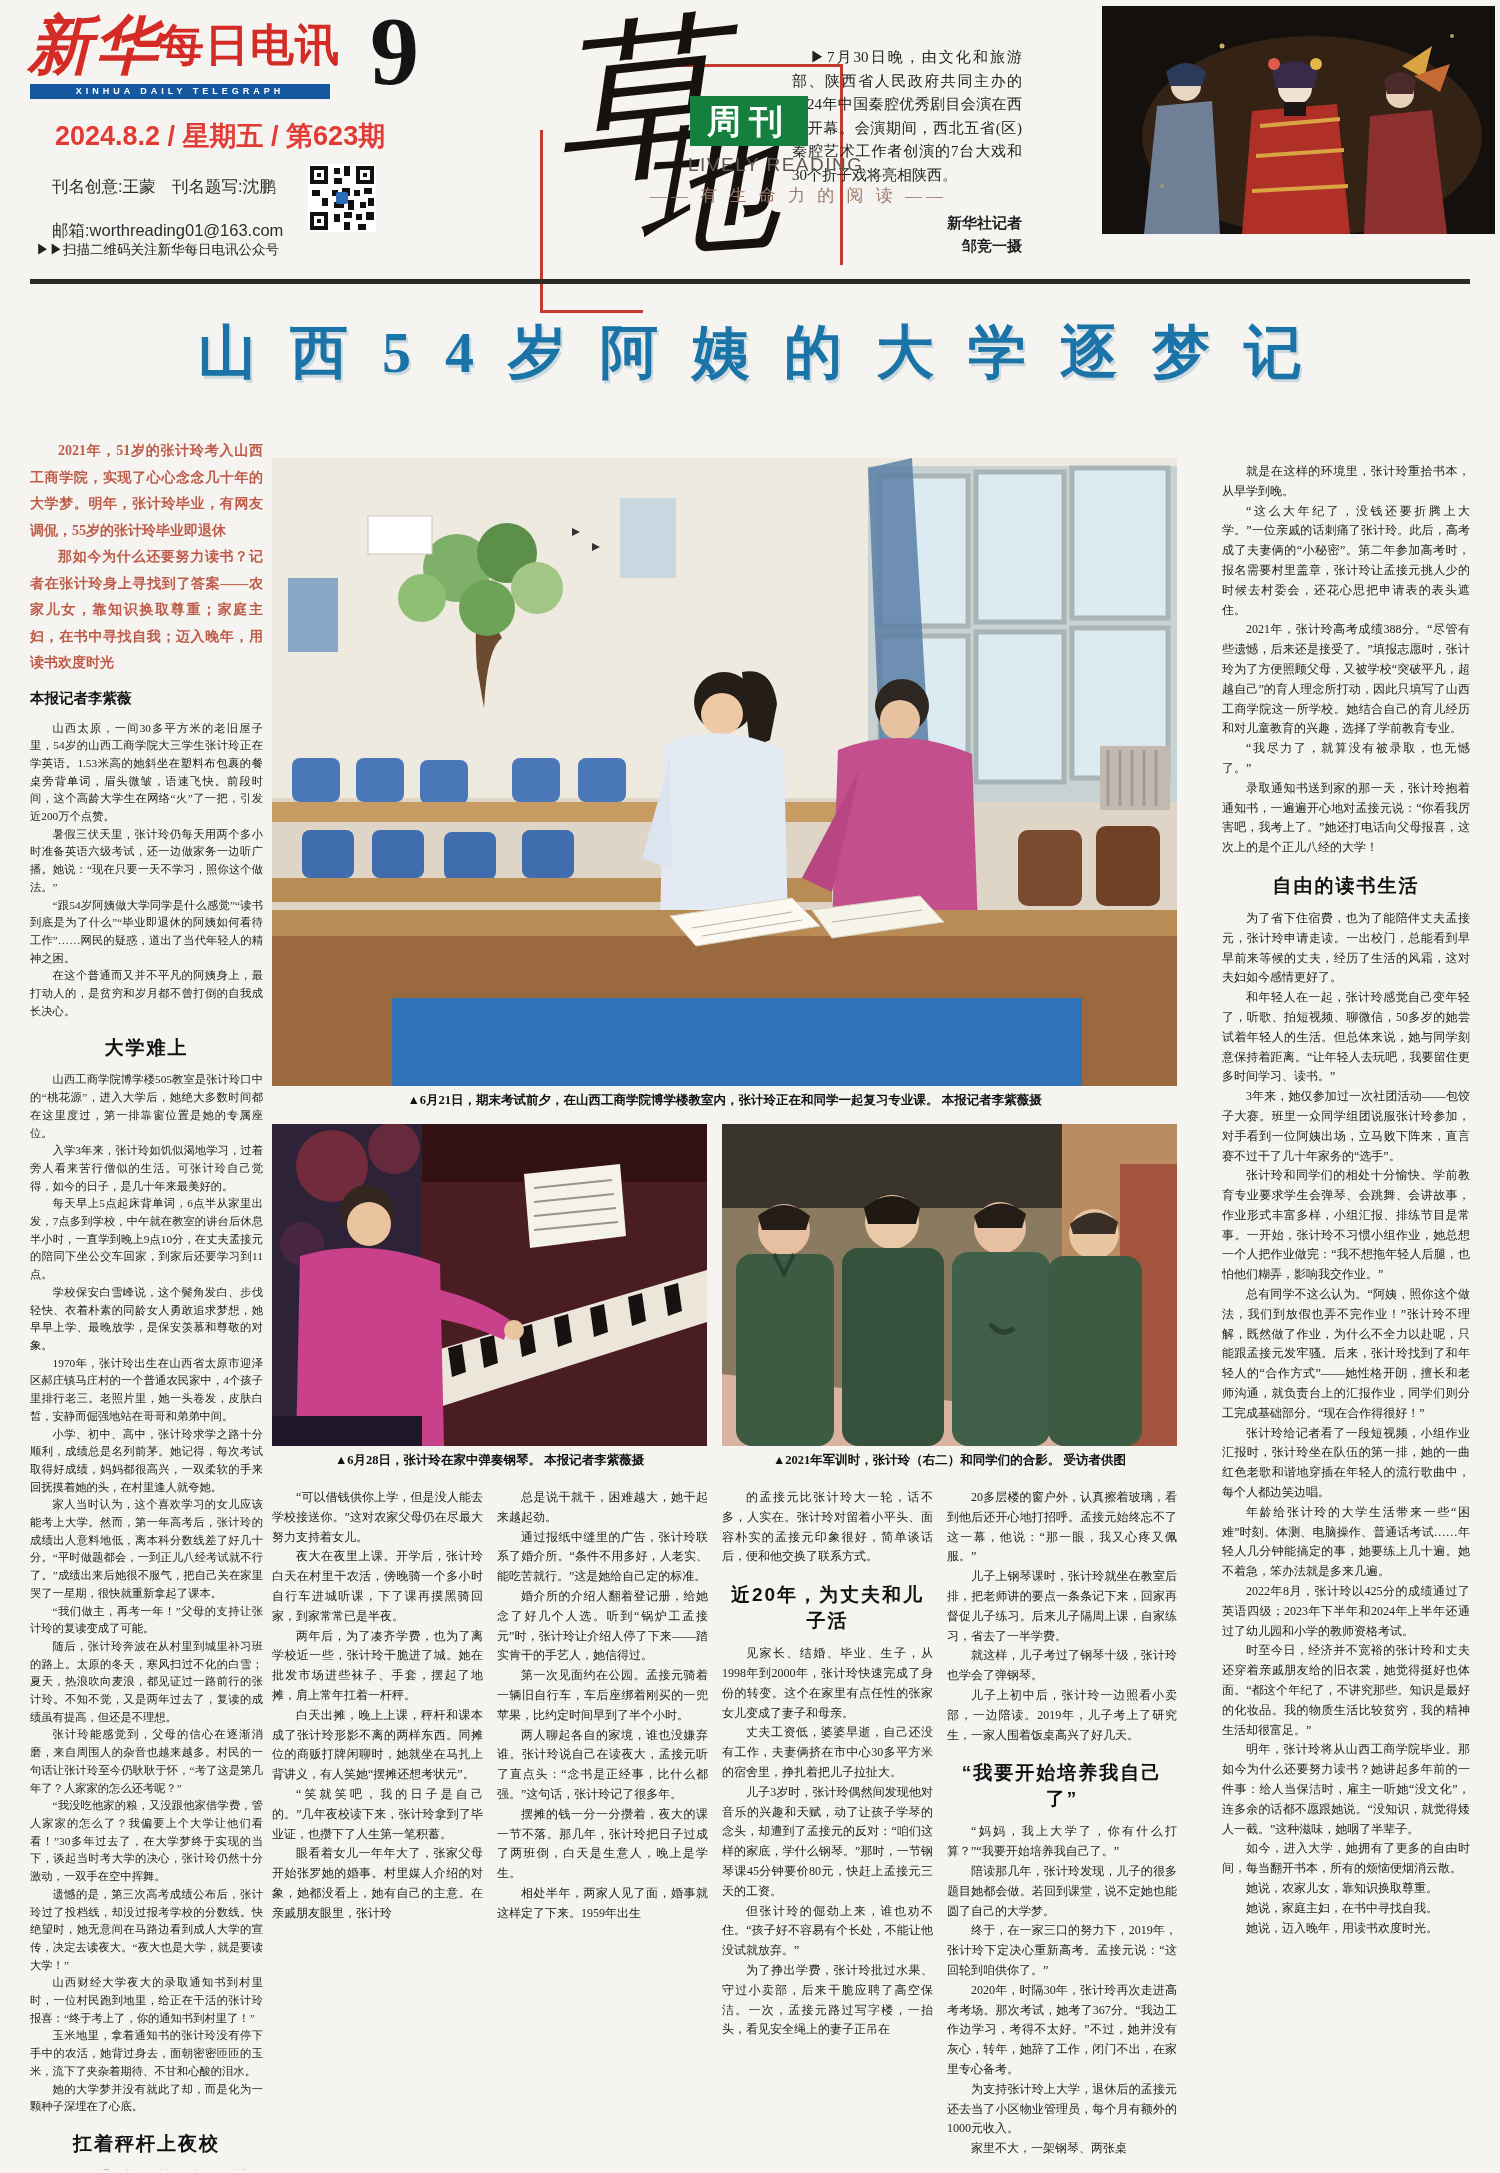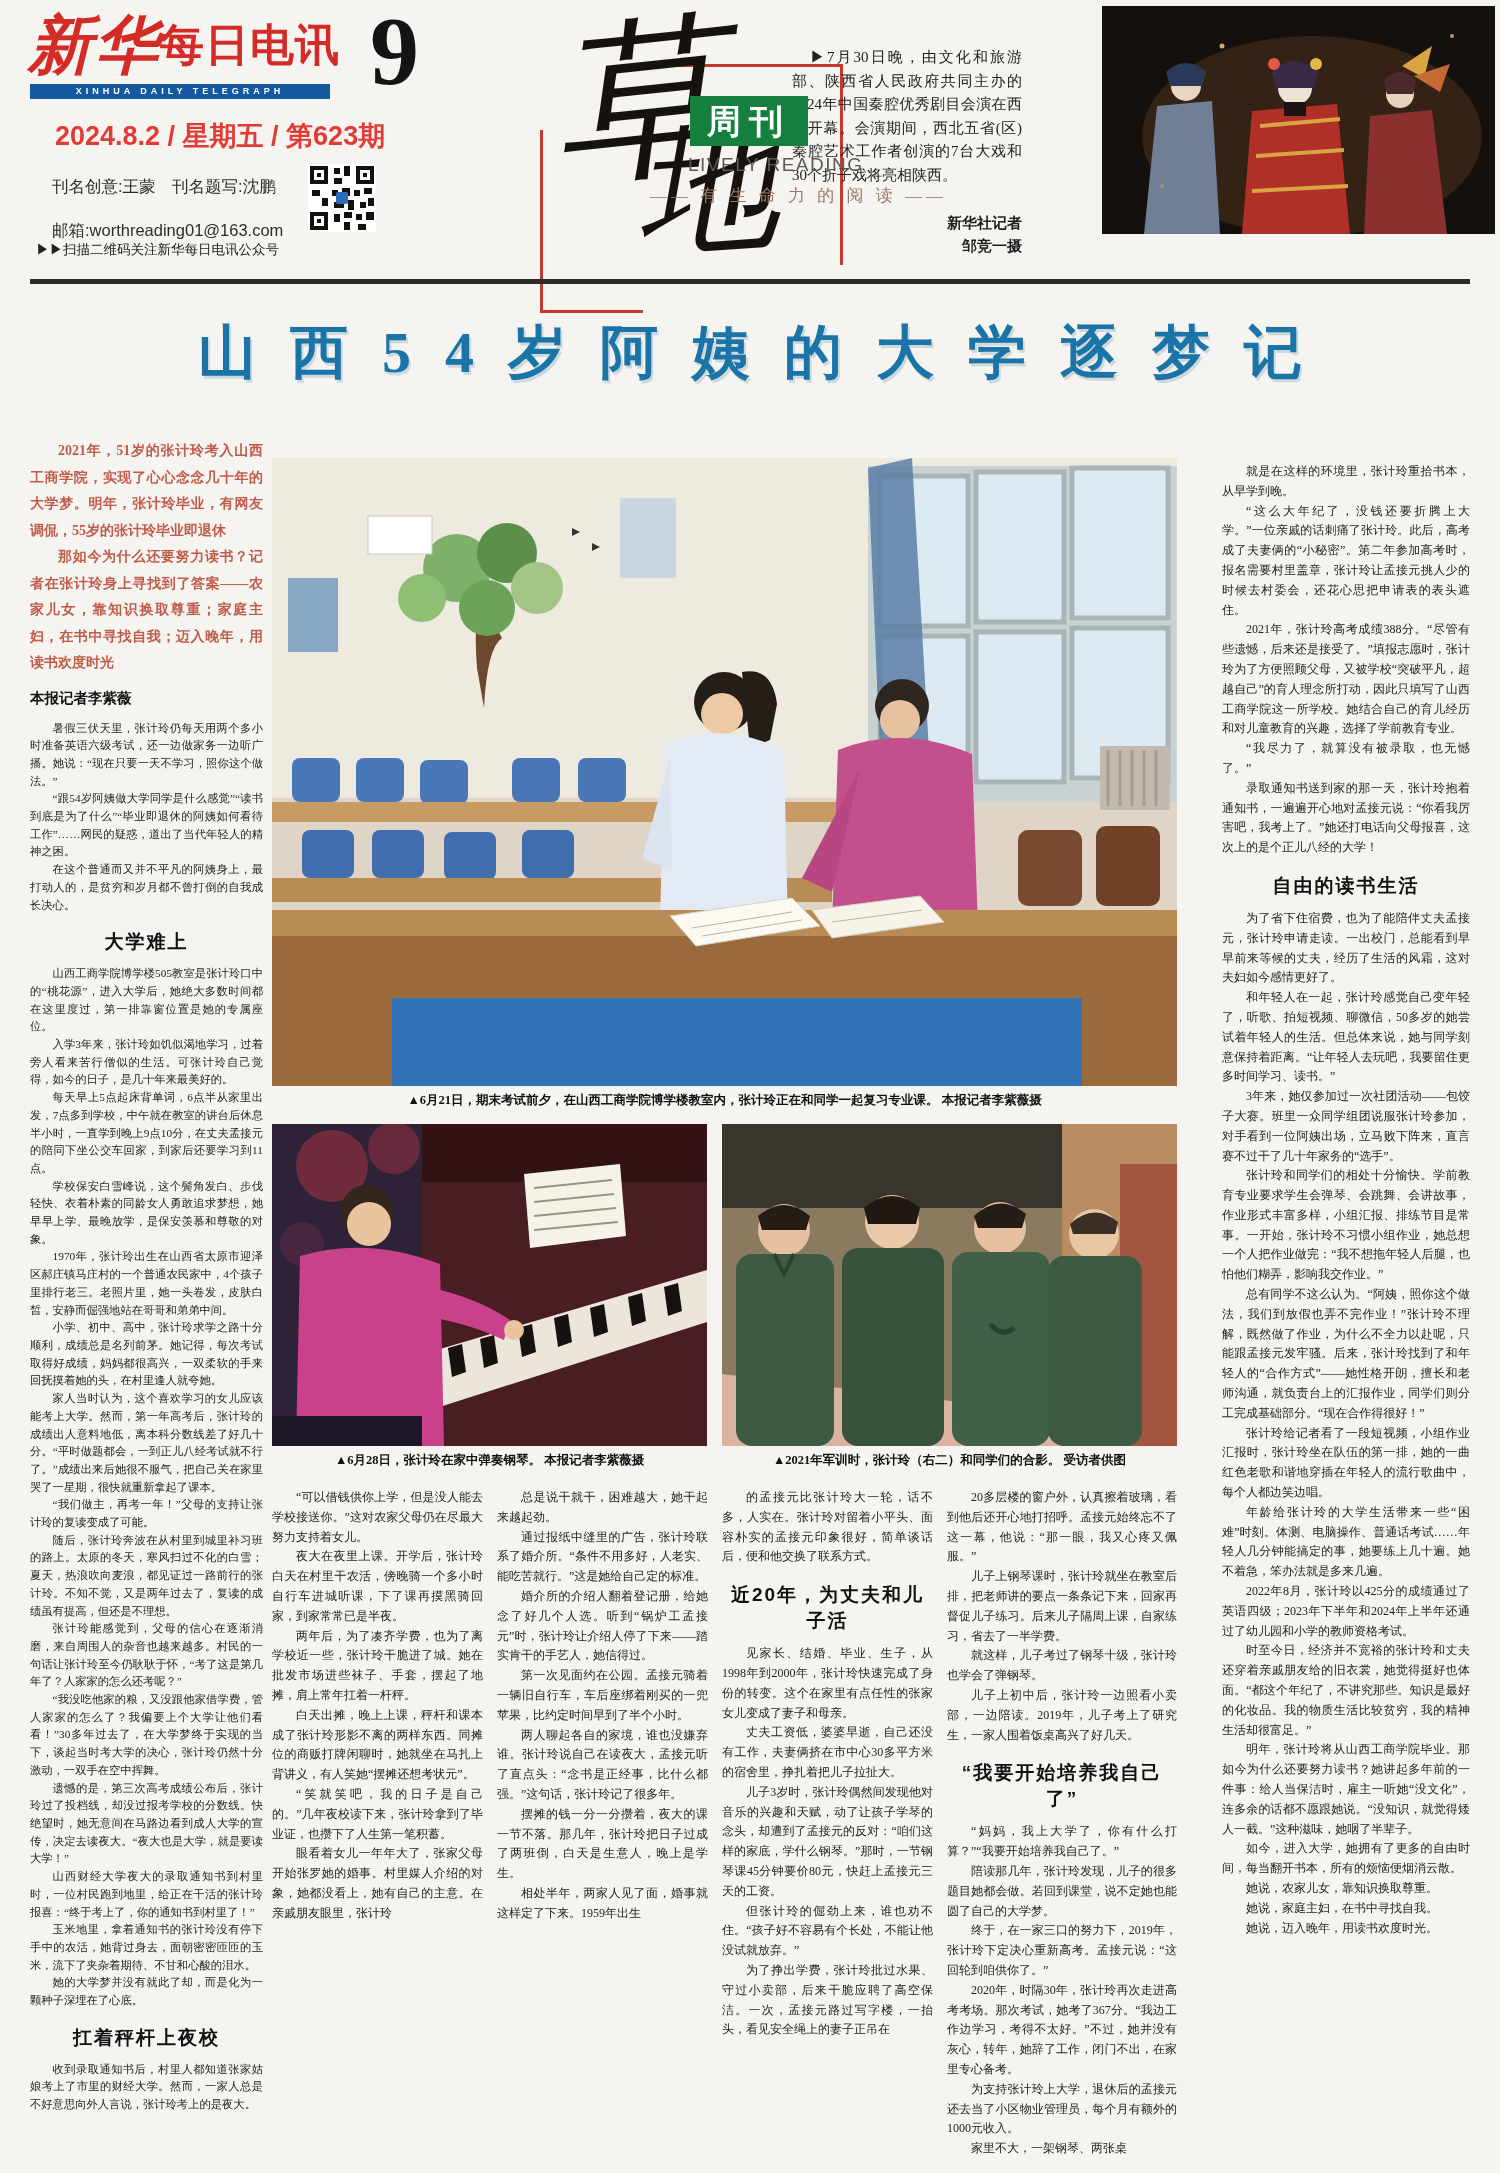--- a/index.html
+++ b/index.html
@@ -176,20 +176,21 @@
 
   <div class="abs headline">山西54岁阿姨的大学逐梦记</div>
 
   <div class="abs col col-a">
     <div class="intro">
         <p class="para">2021年，51岁的张计玲考入山西工商学院，实现了心心念念几十年的大学梦。明年，张计玲毕业，有网友调侃，55岁的张计玲毕业即退休</p>
         <p class="para">那如今为什么还要努力读书？记者在张计玲身上寻找到了答案——农家儿女，靠知识换取尊重；家庭主妇，在书中寻找自我；迈入晚年，用读书欢度时光</p>
       </div>
     <div class="byline">本报记者李紫薇</div>
     <div>
+        <p class="para">山西太原，一间30多平方米的老旧屋子里，54岁的山西工商学院大三学生张计玲正在学英语。1.53米高的她斜坐在塑料布包裹的餐桌旁背单词，眉头微皱，语速飞快。前段时间，这个高龄大学生在网络“火”了一把，引发近200万个点赞。</p>
         <p class="para">暑假三伏天里，张计玲仍每天用两个多小时准备英语六级考试，还一边做家务一边听广播。她说：“现在只要一天不学习，照你这个做法。”</p>
         <p class="para">“跟54岁阿姨做大学同学是什么感觉”“读书到底是为了什么”“毕业即退休的阿姨如何看待工作”……网民的疑惑，道出了当代年轻人的精神之困。</p>
         <p class="para">在这个普通而又并不平凡的阿姨身上，最打动人的，是贫穷和岁月都不曾打倒的自我成长决心。</p>
         <h3 class="sub-head">大学难上</h3>
         <p class="para">山西工商学院博学楼505教室是张计玲口中的“桃花源”，进入大学后，她绝大多数时间都在这里度过，第一排靠窗位置是她的专属座位。</p>
         <p class="para">入学3年来，张计玲如饥似渴地学习，过着旁人看来苦行僧似的生活。可张计玲自己觉得，如今的日子，是几十年来最美好的。</p>
         <p class="para">每天早上5点起床背单词，6点半从家里出发，7点多到学校，中午就在教室的讲台后休息半小时，一直学到晚上9点10分，在丈夫孟接元的陪同下坐公交车回家，到家后还要学习到11点。</p>
         <p class="para">学校保安白雪峰说，这个鬓角发白、步伐轻快、衣着朴素的同龄女人勇敢追求梦想，她早早上学、最晚放学，是保安羡慕和尊敬的对象。</p>
         <p class="para">1970年，张计玲出生在山西省太原市迎泽区郝庄镇马庄村的一个普通农民家中，4个孩子里排行老三。老照片里，她一头卷发，皮肤白皙，安静而倔强地站在哥哥和弟弟中间。</p>
         <p class="para">小学、初中、高中，张计玲求学之路十分顺利，成绩总是名列前茅。她记得，每次考试取得好成绩，妈妈都很高兴，一双柔软的手来回抚摸着她的头，在村里逢人就夸她。</p>

